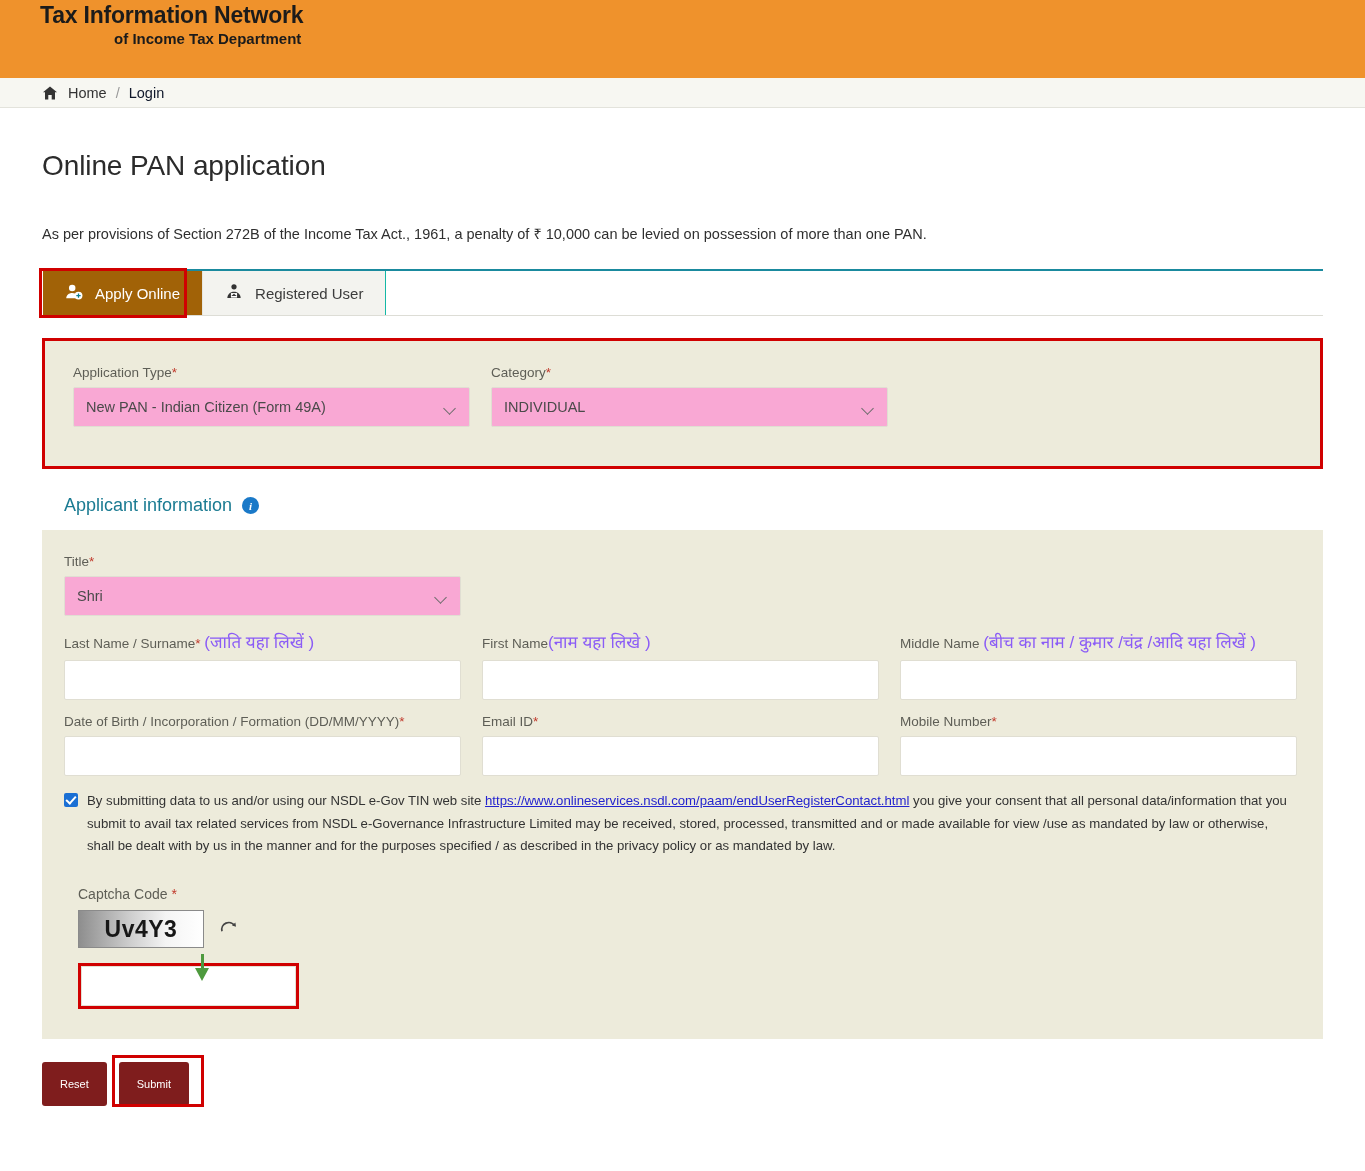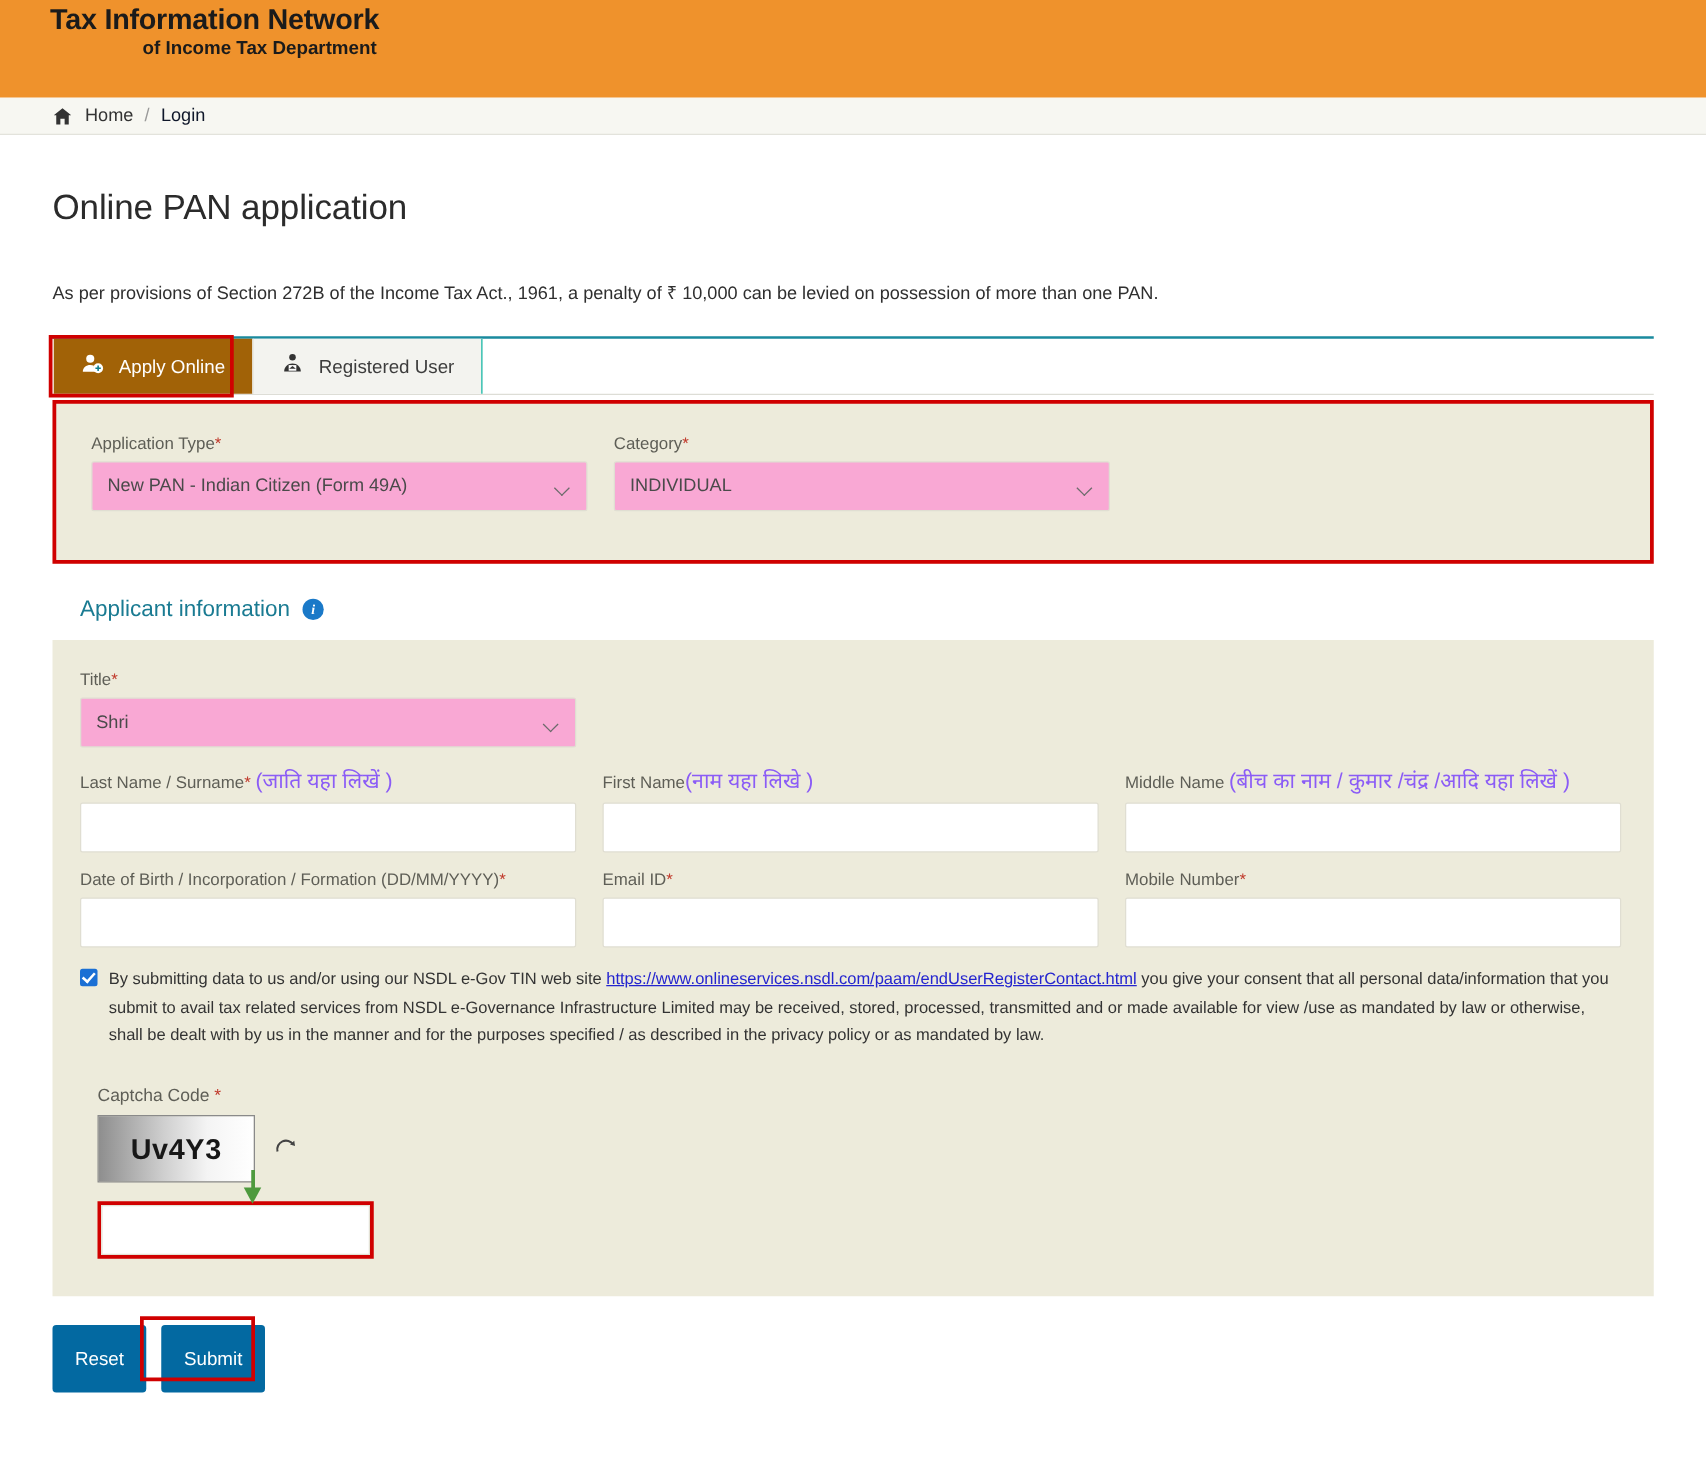--- a/index.html
+++ b/index.html
@@ -111,21 +111,21 @@
     border: 3px solid #d00000;
     pointer-events: none;
   }
 
   
   .panel {
     background: #edebdb;
     position: relative;
   }
   .panel-apptype {
-    margin-top: 4px;
+    margin-top: 22px;
     height: 131px;
     padding: 24px 28px 0 28px;
     border: 3px solid #d00000;
   }
 
   .section-heading {
     display: flex;
     align-items: center;
     gap: 10px;
     font-size: 18px;
@@ -226,21 +226,21 @@
 
   
   .captcha-block { margin-top: 28px; padding-left: 14px; position: relative; }
   .captcha-label {
     font-size: 14px;
     color: #5e5e56;
     margin-bottom: 8px;
   }
   .captcha-row { display: flex; align-items: center; gap: 14px; }
   .captcha-img {
-    width: 126px; height: 54px;
+    width: 126px; height: 38px;
     border: 1px solid #8a8a8a;
     background: linear-gradient(90deg, #8e8e8e 0%, #cfcfcf 42%, #f4f4f4 70%, #ffffff 100%);
     display: flex;
     align-items: center;
     justify-content: center;
     font-family: "Liberation Sans", sans-serif;
     font-weight: bold;
     font-size: 23px;
     color: #171717;
     letter-spacing: 0.5px;
@@ -275,25 +275,25 @@
 
   
   .button-row {
     display: flex;
     align-items: center;
     margin-top: 23px;
     padding-bottom: 24px;
     position: relative;
   }
   .btn {
-    height: 54px;
+    height: 44px;
     min-width: 62px;
-    background: #0369a1;
+    background: #7f1d1d;
     color: #ffffff;
-    font-size: 15px;
+    font-size: 11px;
     border: 0;
     border-radius: 3px;
     padding: 0 18px;
     font-family: "Liberation Sans", sans-serif;
   }
   .btn-submit { margin-left: 12px; }
   .submit-highlight {
     position: absolute;
     left: 70px; top: -7px;
     width: 92px; height: 52px;

